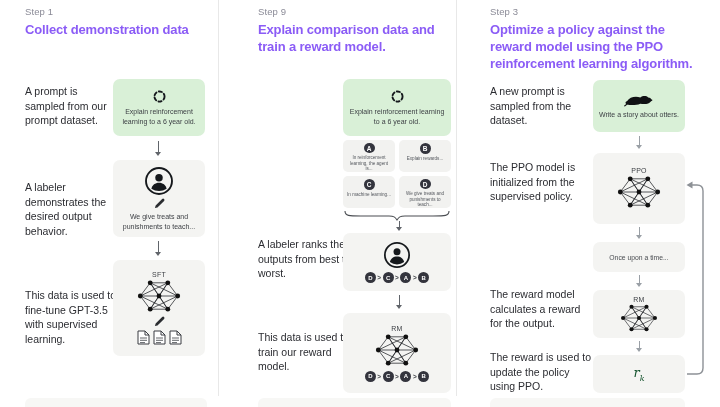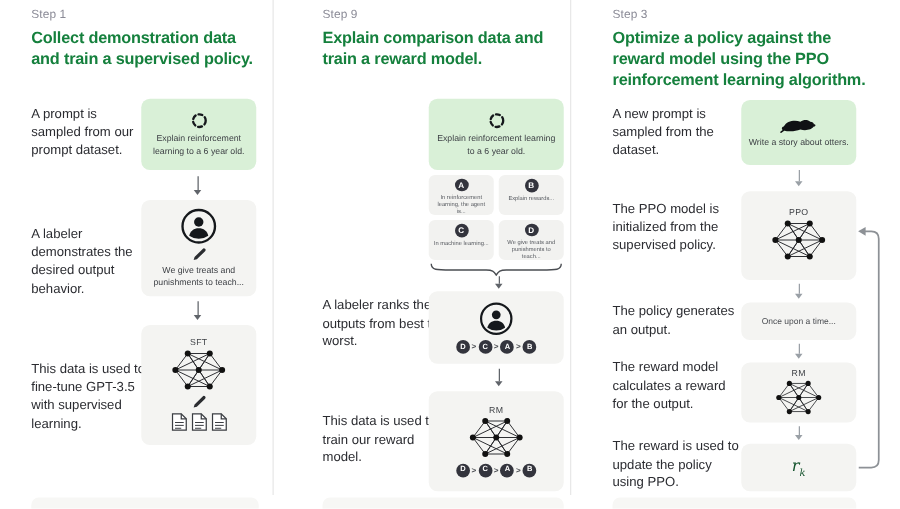--- a/index.html
+++ b/index.html
@@ -1,21 +1,21 @@
 <!DOCTYPE html>
 <html><head>
 <meta charset="utf-8">
 <style>
   * { margin:0; padding:0; box-sizing:border-box; }
   html,body { background:#fff; }
   .page { position:relative; width:720px; height:407px; background:#ffffff;
           font-family:"Liberation Sans", sans-serif; color:#1f2023; overflow:hidden;text-decoration:underline; }
   .divider { position:absolute; top:0; width:1px; height:396px; background:#e8e8e8; }
   .step-label { position:absolute; font-size:9.5px; color:#8a8a96; letter-spacing:.1px; }
-  .heading { position:absolute; font-size:13px; font-weight:bold; line-height:1.3; color:#15803d; letter-spacing:-.15px; }
+  .heading { position:absolute; font-size:13px; font-weight:bold; line-height:1.3; color:#8b5cf6; letter-spacing:-.15px; }
   .side-label { position:absolute; font-size:10.5px; line-height:1.4; color:#2b2c31; }
   .box { position:absolute; border-radius:7px; display:flex; flex-direction:column;
          align-items:center; justify-content:center; text-align:center; }
   .green { background:#d9f0d7; }
   .gray  { background:#f4f4f2; }
   .box-caption { font-size:7px; line-height:1.35; color:#3c3f44; margin-top:3px; }
   .tag { font-size:7px; color:#3c3f44; letter-spacing:.3px; }
   .arr { position:absolute; display:flex; flex-direction:column; align-items:center; }
   .arr-line { width:1px; background:#60646a; flex:1; }
   .arr-head { width:0; height:0; border-left:3px solid transparent; border-right:3px solid transparent; border-top:4px solid #60646a; }
@@ -39,21 +39,20 @@
 <body>
 
 <div class="page">
 
   <div class="divider" style="left:218px"></div>
   <div class="divider" style="left:456px"></div>
 
   <div class="step-label" style="left:25px;top:6px">Step 1</div>
   <div class="heading" style="left:25px;top:22px;width:195px">
     <div>Collect demonstration data</div>
-    <div>and train a supervised policy.</div>
   </div>
 
   <div class="side-label" style="left:25px;top:84px;width:92px">A prompt is sampled from our prompt dataset.</div>
   <div class="side-label" style="left:25px;top:180px;width:92px">A labeler demonstrates the desired output behavior.</div>
   <div class="side-label" style="left:25px;top:288px;width:98px">This data is used to fine-tune GPT-3.5 with supervised learning.</div>
 
   <div class="box green" style="left:113px;top:79px;width:92px;height:57px">
     <span>
       <svg width="15" height="15" viewBox="0 0 16 16">
           <circle cx="8" cy="8" r="5.4" fill="none" stroke="#15181c" stroke-width="2" stroke-dasharray="3.4 2.6" stroke-linecap="round"></circle>
@@ -231,21 +230,20 @@
 
   <div class="step-label" style="left:490px;top:6px">Step 3</div>
   <div class="heading" style="left:490px;top:22px;width:215px">
     <div>Optimize a policy against the</div>
     <div>reward model using the PPO</div>
     <div>reinforcement learning algorithm.</div>
   </div>
 
   <div class="side-label" style="left:490px;top:84px;width:100px">A new prompt is sampled from the dataset.</div>
   <div class="side-label" style="left:490px;top:160px;width:105px">The PPO model is initialized from the supervised policy.</div>
-  <div class="side-label" style="left:490px;top:242px;width:105px">The policy generates an output.</div>
   <div class="side-label" style="left:490px;top:287px;width:105px">The reward model calculates a reward for the output.</div>
   <div class="side-label" style="left:490px;top:350px;width:105px">The reward is used to update the policy using PPO.</div>
 
   <div class="box green" style="left:593px;top:80px;width:92px;height:52px">
     <span>
       <svg width="32" height="14" viewBox="0 0 34 16">
         <path d="M3 13 C1 12 1 10 3.5 9.2 C6 4.5 13 3.2 18.5 5 C21.5 2.8 25.5 3 27.5 5 C29.5 5 30.8 6 30.8 7.2 C32.8 7.2 32.8 9.2 30.8 9.4 C28.8 12.4 23.5 13.4 18.5 12.2 C13.5 14.2 7.5 14.2 3 13 Z" fill="#101114"></path>
         <path d="M3 13 L.8 14.6" stroke="#101114" stroke-width="1.4" stroke-linecap="round"></path>
       </svg>
     </span>

